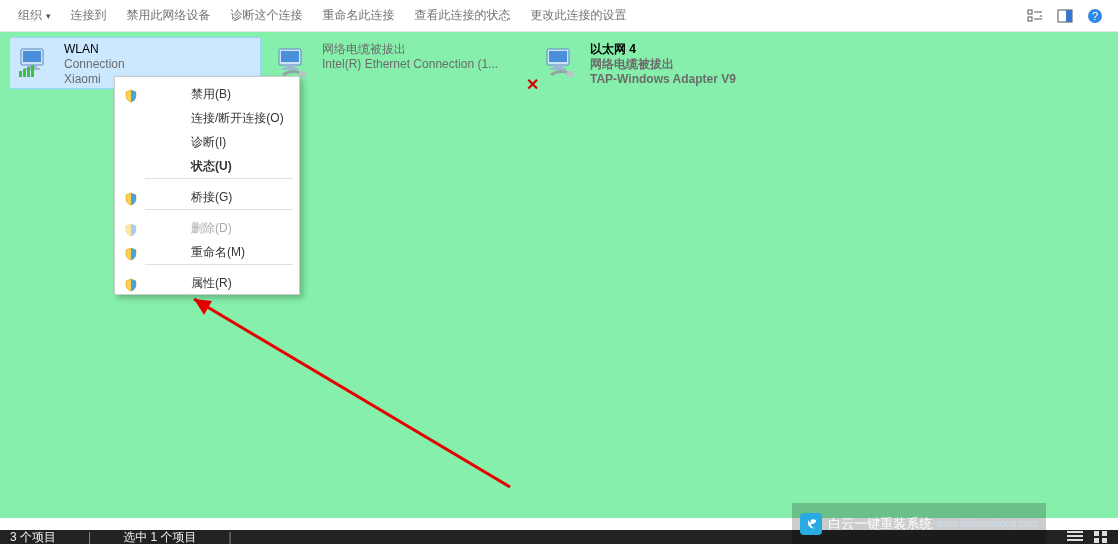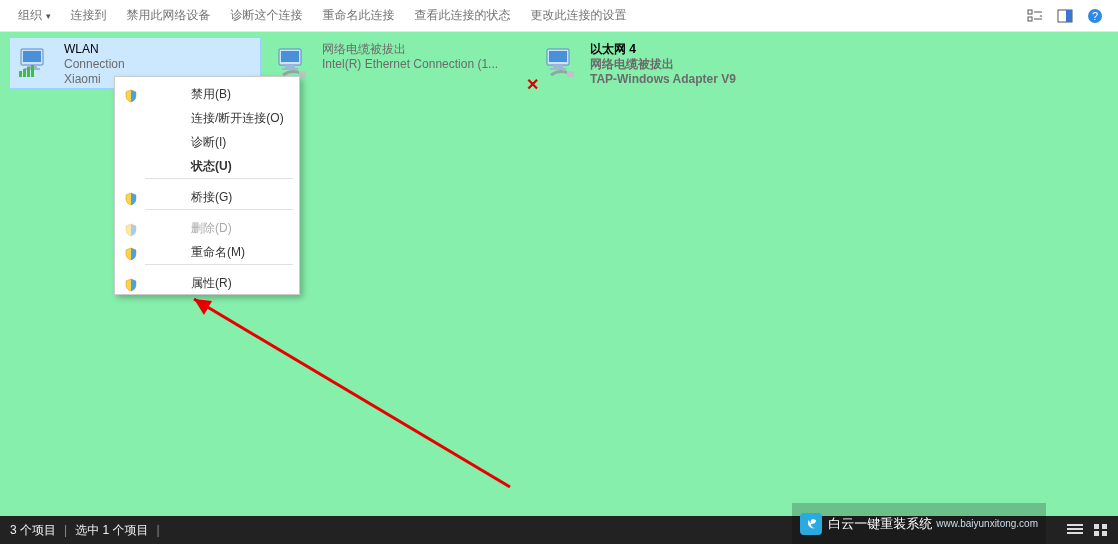--- a/index.html
+++ b/index.html
@@ -27,21 +27,21 @@
     
     .ctx { position:absolute; background:#fff; border:1px solid #ccc; box-shadow:3px 3px 6px rgba(0,0,0,0.25); padding:2px; width:186px; z-index:10; }
     .ctx-item { display:flex; align-items:flex-end; height:24px; padding:0 6px 0 4px; cursor:default;gap:46px; }
     .ctx-item.disabled { color:#aaa; }
     .ctx-item.bold .ctx-text { font-weight:bold; }
     .ctx-shield { width:20px; display:flex; align-items:center; justify-content:center; }
     .ctx-text { padding-left:4px; }
     .ctx-sep { height:1px; background:#e0e0e0; margin:3px 4px 3px 28px; }
 
     
-    .status { position:absolute; bottom:0; left:0; right:0; height:28px; background:#222; color:#eee; display:flex; align-items:center; padding:0 10px; font-size:12px; }
+    .status { position:absolute; bottom:0; left:0; right:0; height:14px; background:#222; color:#eee; display:flex; align-items:center; padding:0 10px; font-size:12px;gap:24px; }
     .status .sep { margin:0 8px; color:#888; }
     .status-right { position:absolute; right:6px; display:flex; align-items:center; gap:4px; }
     .mode-icon { width:22px; height:18px; display:inline-flex; align-items:center; justify-content:center; }
 
     
     .watermark { position:absolute; right:72px; bottom:0; height:41px; display:flex; align-items:center; color:#fff; font-size:13px; background:rgba(0,0,0,0.2); padding:0 8px; z-index:5;}
     .watermark .url { font-size:10px; color:#cde; margin-left:4px; }
     .wm-badge { width:22px; height:22px; background:#29abe2; border-radius:4px; display:flex; align-items:center; justify-content:center; margin-right:6px; }
     .wm-badge svg { width:14px; height:14px; }
 

